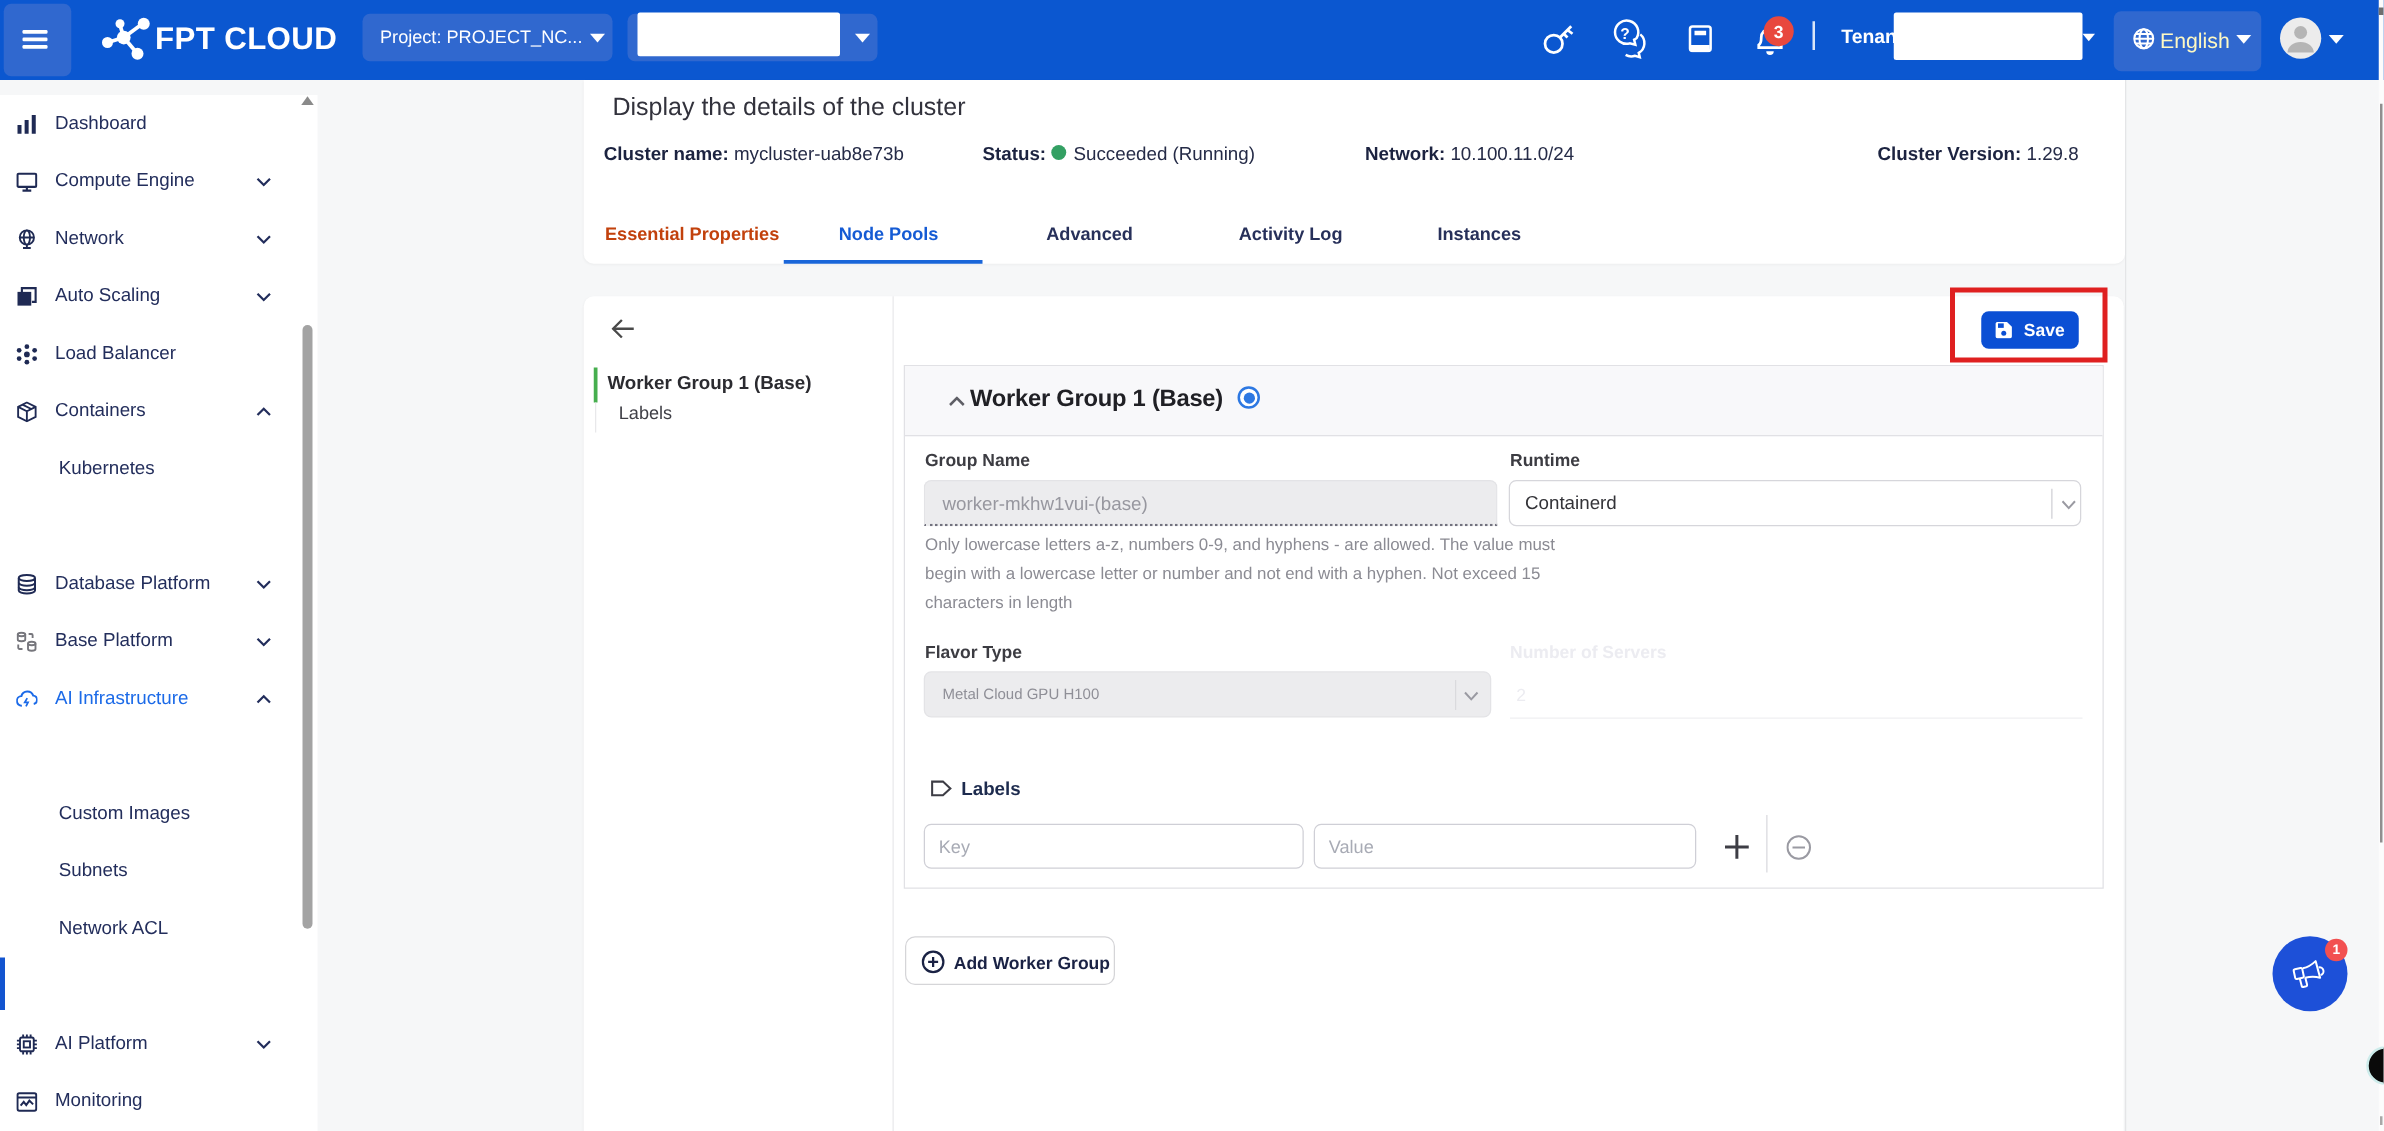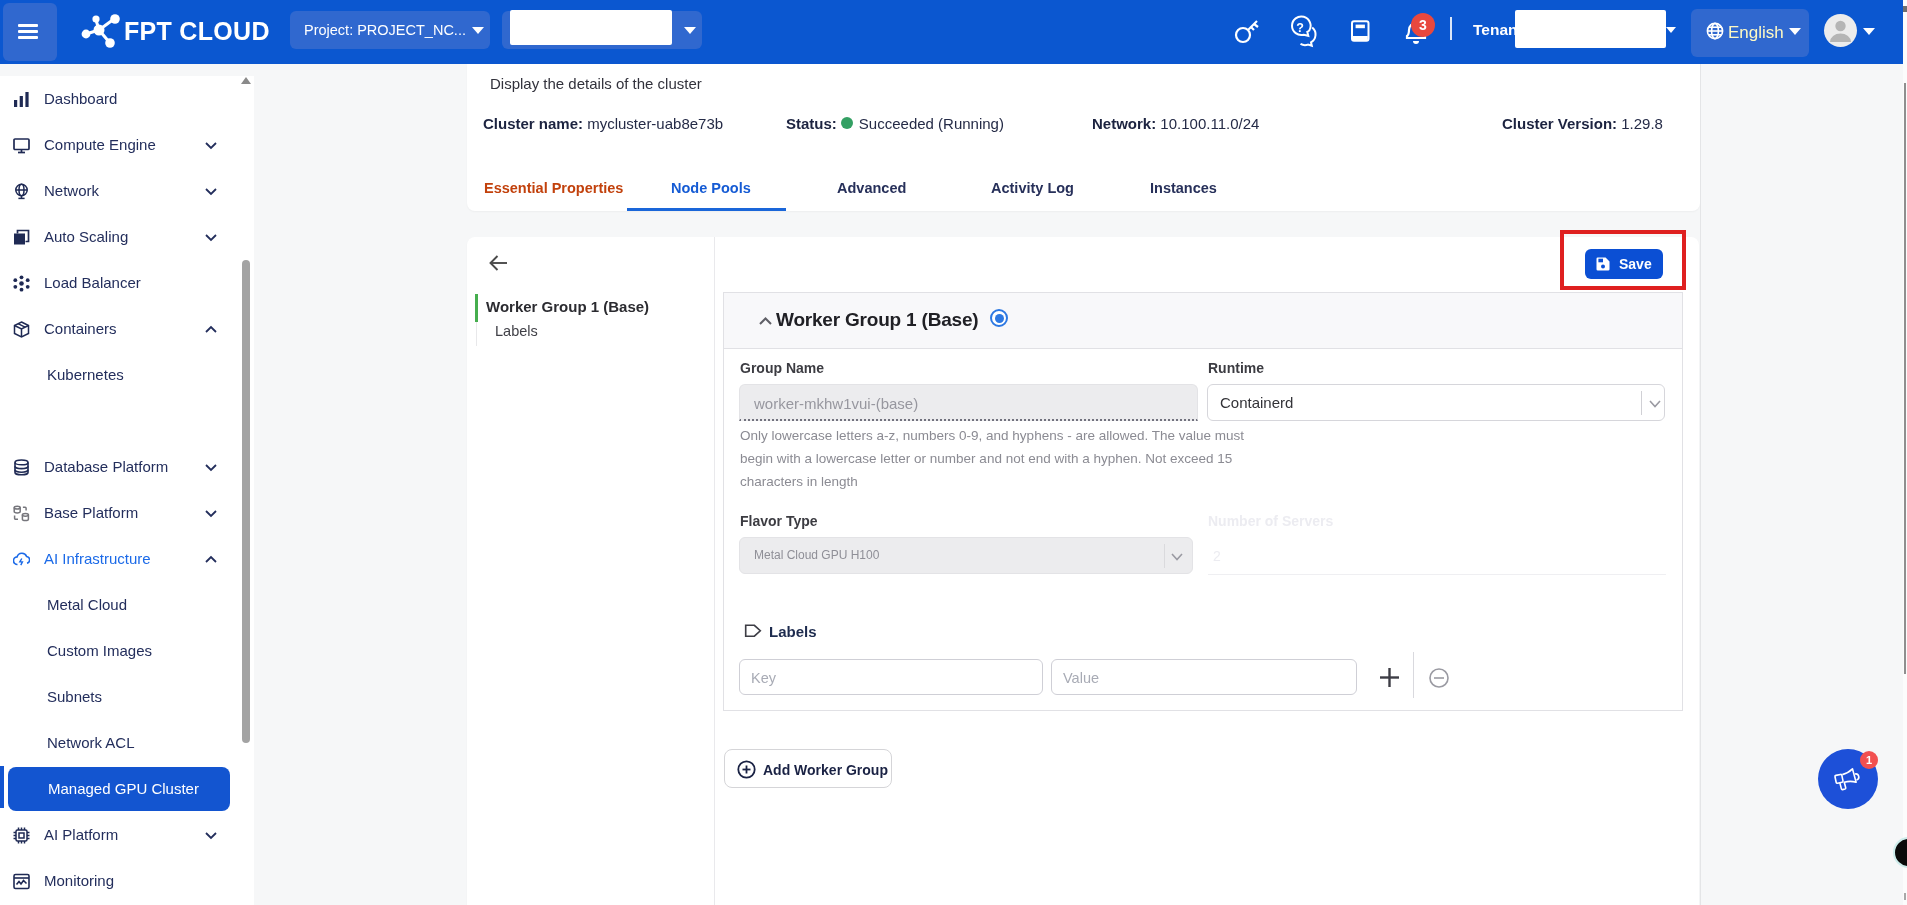--- a/index.html
+++ b/index.html
@@ -35,21 +35,21 @@
   #selrow .txt { position:absolute; left:40px; top:13px; color:#fff; font-size:15px; }
   #selbar { position:absolute; left:0; top:690px; width:4px; height:42px; background:#1355d0; }
   #sscroll { position:absolute; left:242px; top:184px; width:8px; height:483px; background:#a3a3a3; border-radius:4px; }
   .sarrow { position:absolute; left:241px; width:0; height:0; border-left:5px solid transparent; border-right:5px solid transparent; }
 
   
   #card1 { position:absolute; left:467px; top:64px; width:1233px; height:147px; background:#fff; border-radius:0 0 8px 8px; box-shadow:0 1px 2px rgba(0,0,0,0.04); }
   #card2 { position:absolute; left:467px; top:237px; width:1232px; height:668px; background:#fff; border-radius:8px 8px 0 0; box-shadow:0 1px 2px rgba(0,0,0,0.04); }
 
   
-  .t1 { position:absolute; left:23px; top:11px; font-size:15px; color:#32323c; }
+  .t1 { position:absolute; left:23px; top:11px; font-size:20px; color:#32323c; }
   .infoline { position:absolute; top:51px; font-size:15px; color:#252b47; }
   .b { font-weight:bold; color:#1c2340; }
   .tab { position:absolute; top:116px; font-size:14.5px; font-weight:bold; color:#27305a; }
   #tabline { position:absolute; left:160px; top:144px; width:159px; height:3px; background:#1a66d9; }
   .dot { display:inline-block; width:12px; height:12px; border-radius:50%; background:#33a063; margin:0 6px 0 4px; }
 
   
   #backarrow { position:absolute; left:22px; top:18px; width:19px; height:16px; }
   #savebtn { position:absolute; left:1118px; top:12px; width:78px; height:30px; background:#0b4fd4; border-radius:6px; color:#fff; font-size:14px; font-weight:bold; }
   #redrect { position:absolute; left:1093px; top:-7px; width:126px; height:60px; border:4px solid #df2020; }
@@ -273,36 +273,30 @@
     <div class="mitem" style="top:460px;color:#1b6ae8;">
       <svg class="ic" viewBox="0 0 17 17" fill="none" stroke="#1b6ae8" stroke-width="1.6">
           <path d="M4.5 13.5 a3.8 3.8 0 0 1 -.4 -7.6 a5 5 0 0 1 9.5 -0.4 a3.4 3.4 0 0 1 0.4 6.7"></path>
           <path d="M8.8 7.5 l-2 3.4 h2.6 l-1.6 3.2" stroke-width="1.4"></path>
         </svg>
       <span class="txt">AI Infrastructure</span>
       <svg class="chev" viewBox="0 0 14 9" fill="none" stroke="#232e5c" stroke-width="1.8">
           <polyline points="2,7 7,2 12,7"></polyline>
         </svg>
     </div>
-    <div class="mitem" style="top:506px">
-        <span class="txt sub">Metal Cloud</span>
-      </div>
     <div class="mitem" style="top:552px">
         <span class="txt sub">Custom Images</span>
       </div>
     <div class="mitem" style="top:598px">
         <span class="txt sub">Subnets</span>
       </div>
     <div class="mitem" style="top:644px">
         <span class="txt sub">Network ACL</span>
       </div>
     <div id="selbar"></div>
-    <div id="selrow">
-        <span class="txt">Managed GPU Cluster</span>
-      </div>
     <div class="mitem" style="top:736px">
       <svg class="ic" viewBox="0 0 17 17" fill="none" stroke="#1f2a54" stroke-width="1.5">
           <rect x="3" y="3" width="11" height="11" rx="1.5"></rect>
           <rect x="6" y="6" width="5" height="5"></rect>
           <line x1="5.5" y1="3" x2="5.5" y2="0.5"></line>
           <line x1="8.5" y1="3" x2="8.5" y2="0.5"></line>
           <line x1="11.5" y1="3" x2="11.5" y2="0.5"></line>
           <line x1="5.5" y1="16.5" x2="5.5" y2="14"></line>
           <line x1="8.5" y1="16.5" x2="8.5" y2="14"></line>
           <line x1="11.5" y1="16.5" x2="11.5" y2="14"></line>

